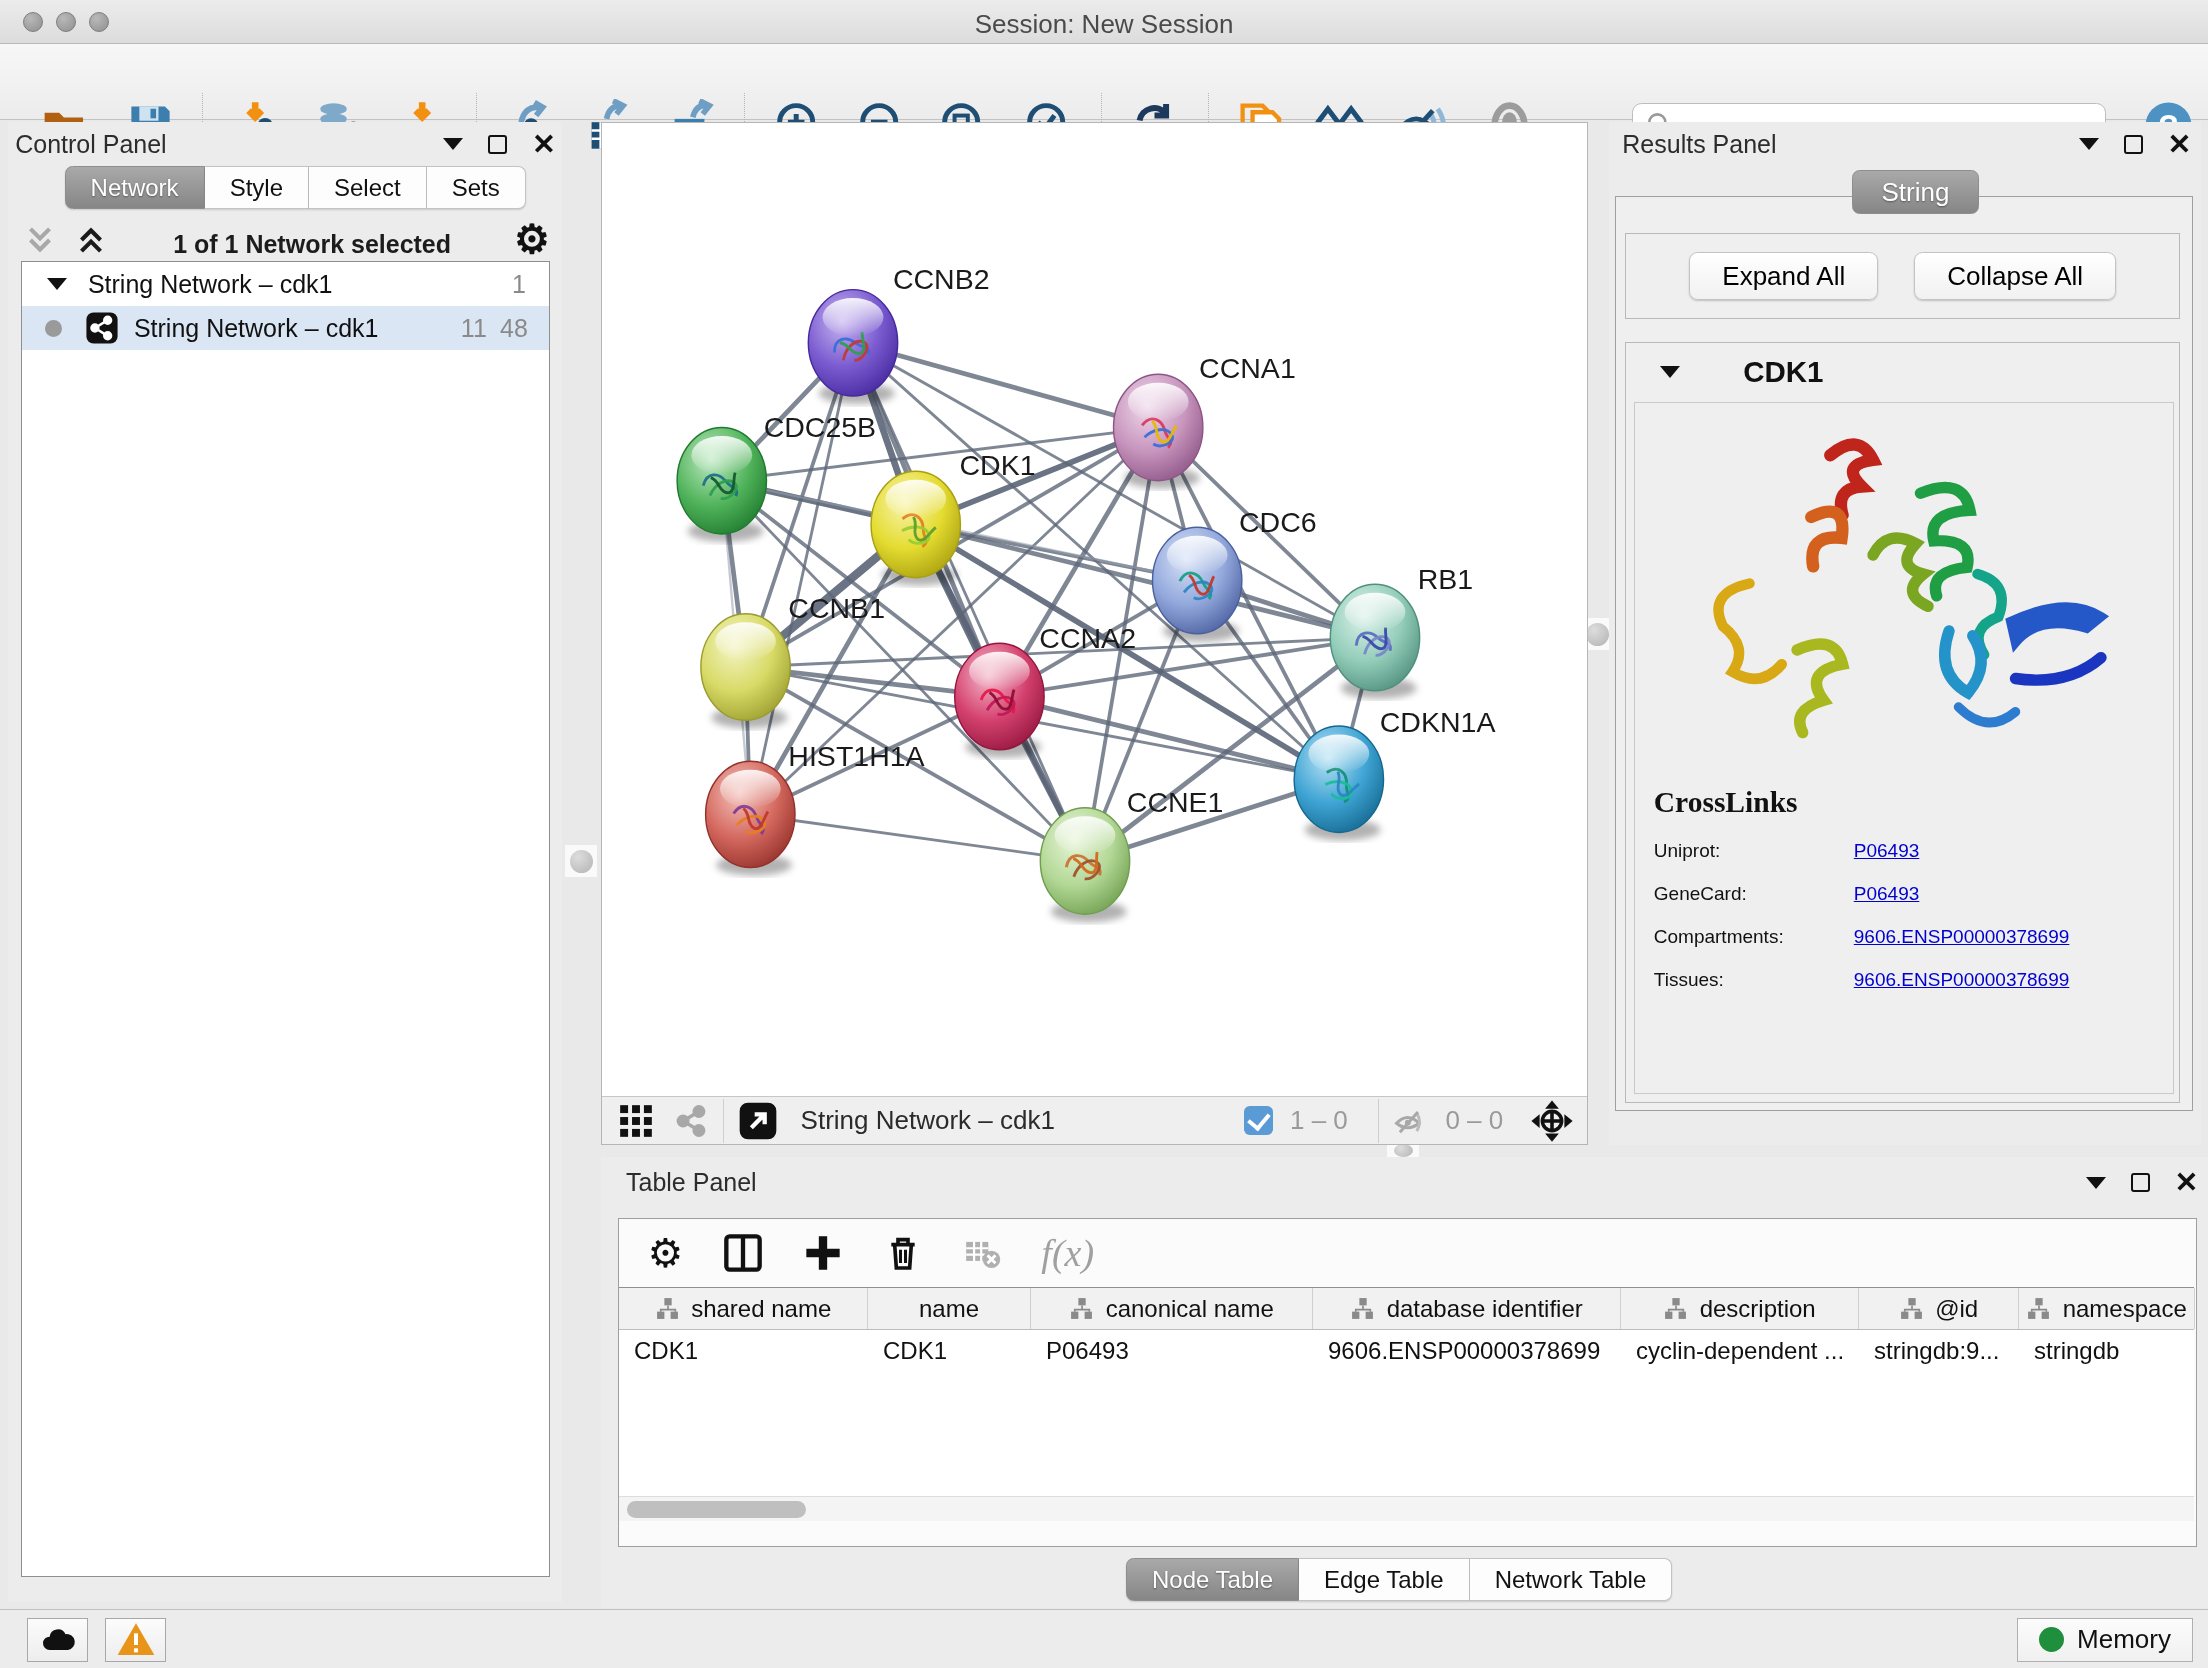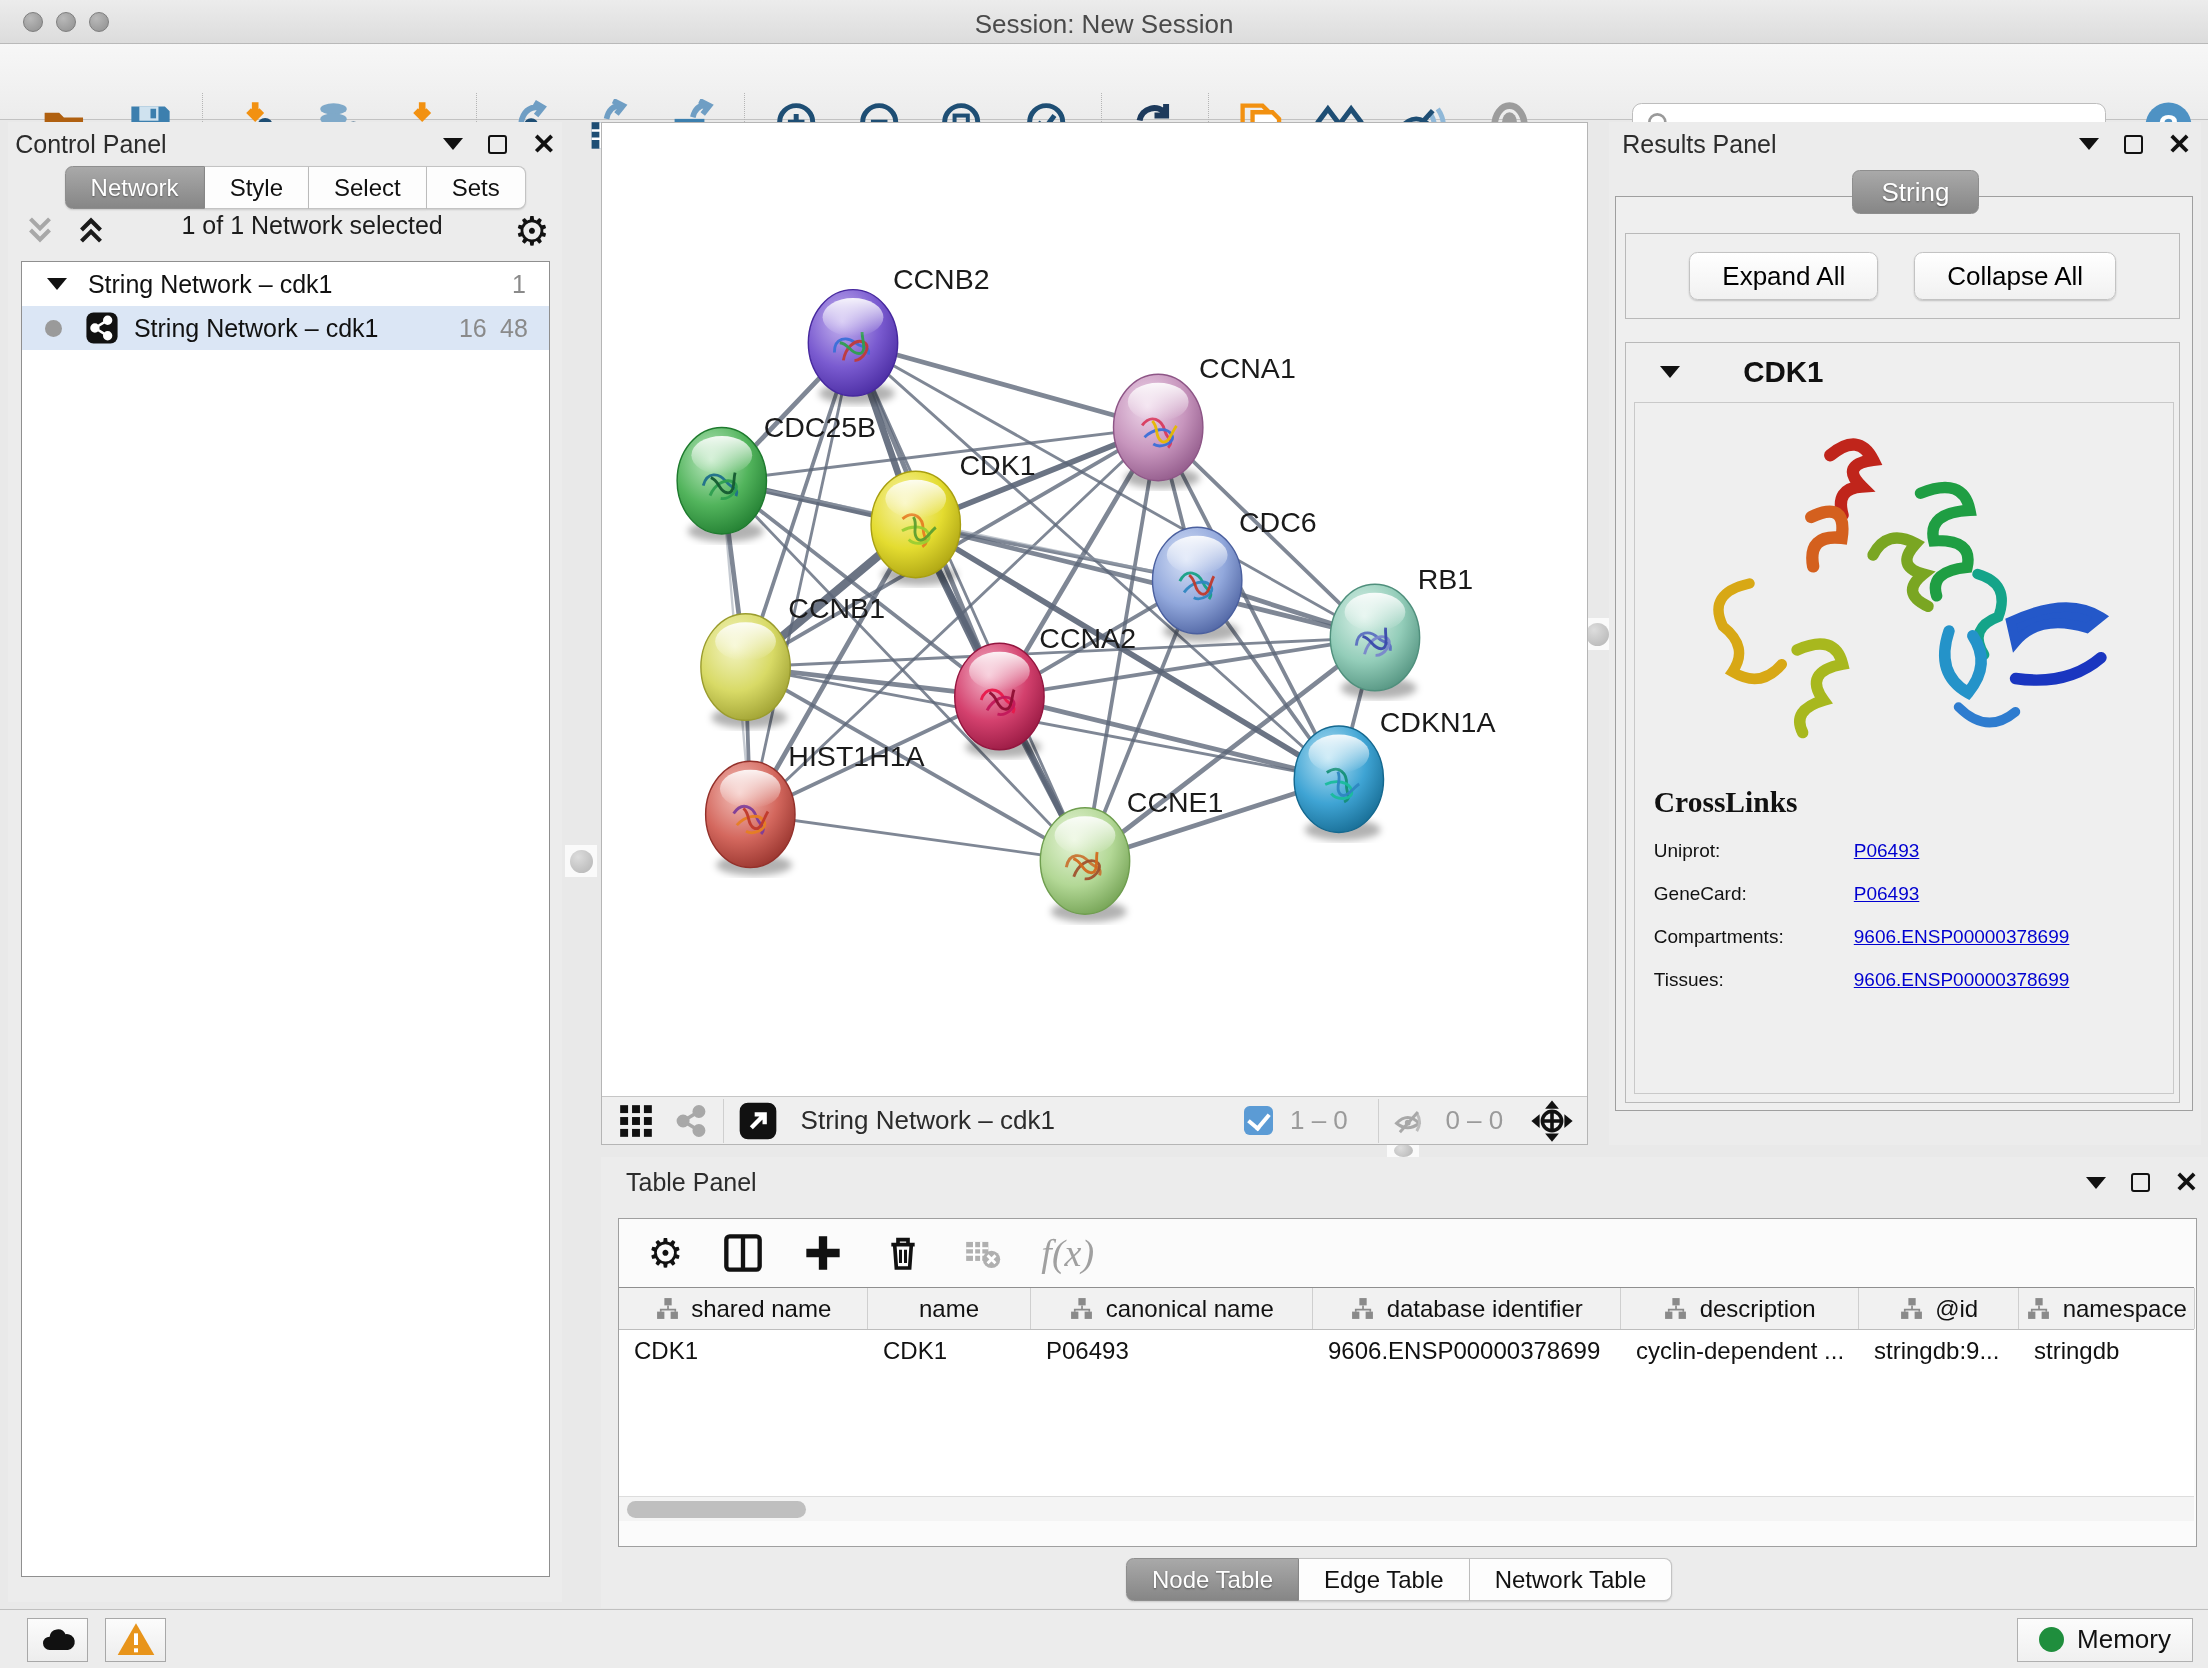--- a/index.html
+++ b/index.html
@@ -37,21 +37,21 @@
   .tab { font-size:24px; padding:6.7px 25px; background:#fdfdfd; border:1px solid #c3c3c3;
     border-left:none; color:#111; white-space:nowrap; box-shadow:0 1px 1.9px rgba(0,0,0,.15); }
   .tab:first-child { border-left:1px solid #c3c3c3; border-radius:7.6px 0 0 7.6px; }
   .tab:last-child { border-radius:0 7.6px 7.6px 0; }
   .tab.sel { background:linear-gradient(#a9a9a9,#868686); color:#fff;
     text-shadow:0 1px 1.9px rgba(0,0,0,.4); border-color:#8e8e8e; }
 
   
   #control-panel { position:absolute; left:7.6px; top:122px; width:554px; height:1480px; background:#ececec; }
   #cp-tree-toolbar { position:absolute; left:13.3px; top:89px; width:529px; height:48px;
-    display:flex; align-items:flex-start; }
+    display:flex; align-items:flex-end;font-weight:bold; }
   #cp-status { flex:1; text-align:center; font-size:25px; color:#1c1c1c; }
   #cp-tree { position:absolute; left:13.3px; top:139px; width:529px; height:1316px;
     background:#fff; border:1.9px solid #8f8f8f; }
   .tree-row { height:44px; display:flex; align-items:center; font-size:25px; color:#111; }
   .tree-row.sel { background:#dbe6f5; }
   .tree-count { color:#8a8a8a; margin-left:13.3px; }
   .gear { font-size:40px; color:#111; line-height:40px; }
 
   
   .gutter-dot { position:absolute; width:32px; height:32px; background:#fafafa;
@@ -339,21 +339,21 @@
         <rect x="1" y="1" width="22" height="22" rx="5" fill="#111"></rect>
         <g stroke="#fff" stroke-width="1.8" fill="#fff">
           <circle cx="7" cy="12" r="2.4"></circle>
             <circle cx="16" cy="6.5" r="2.4"></circle>
             <circle cx="16" cy="17.5" r="2.4"></circle>
           <path d="M7 12 L16 6.5 M7 12 L16 17.5"></path>
           </g>
         </svg>
       <span style="margin-left:15px">String Network – cdk1</span>
       <span style="flex:1"></span>
-      <span class="tree-count">16</span>
+      <span class="tree-count">11</span>
       <span class="tree-count" style="margin-right:21px">48</span>
     </div>
   </div>
 </div>
 
 <div class="gutter-dot" style="left:565px; top:845px;">
     <i></i>
   </div>
 <div class="gutter-dot" style="left:1581px; top:618px;">
     <i></i>

